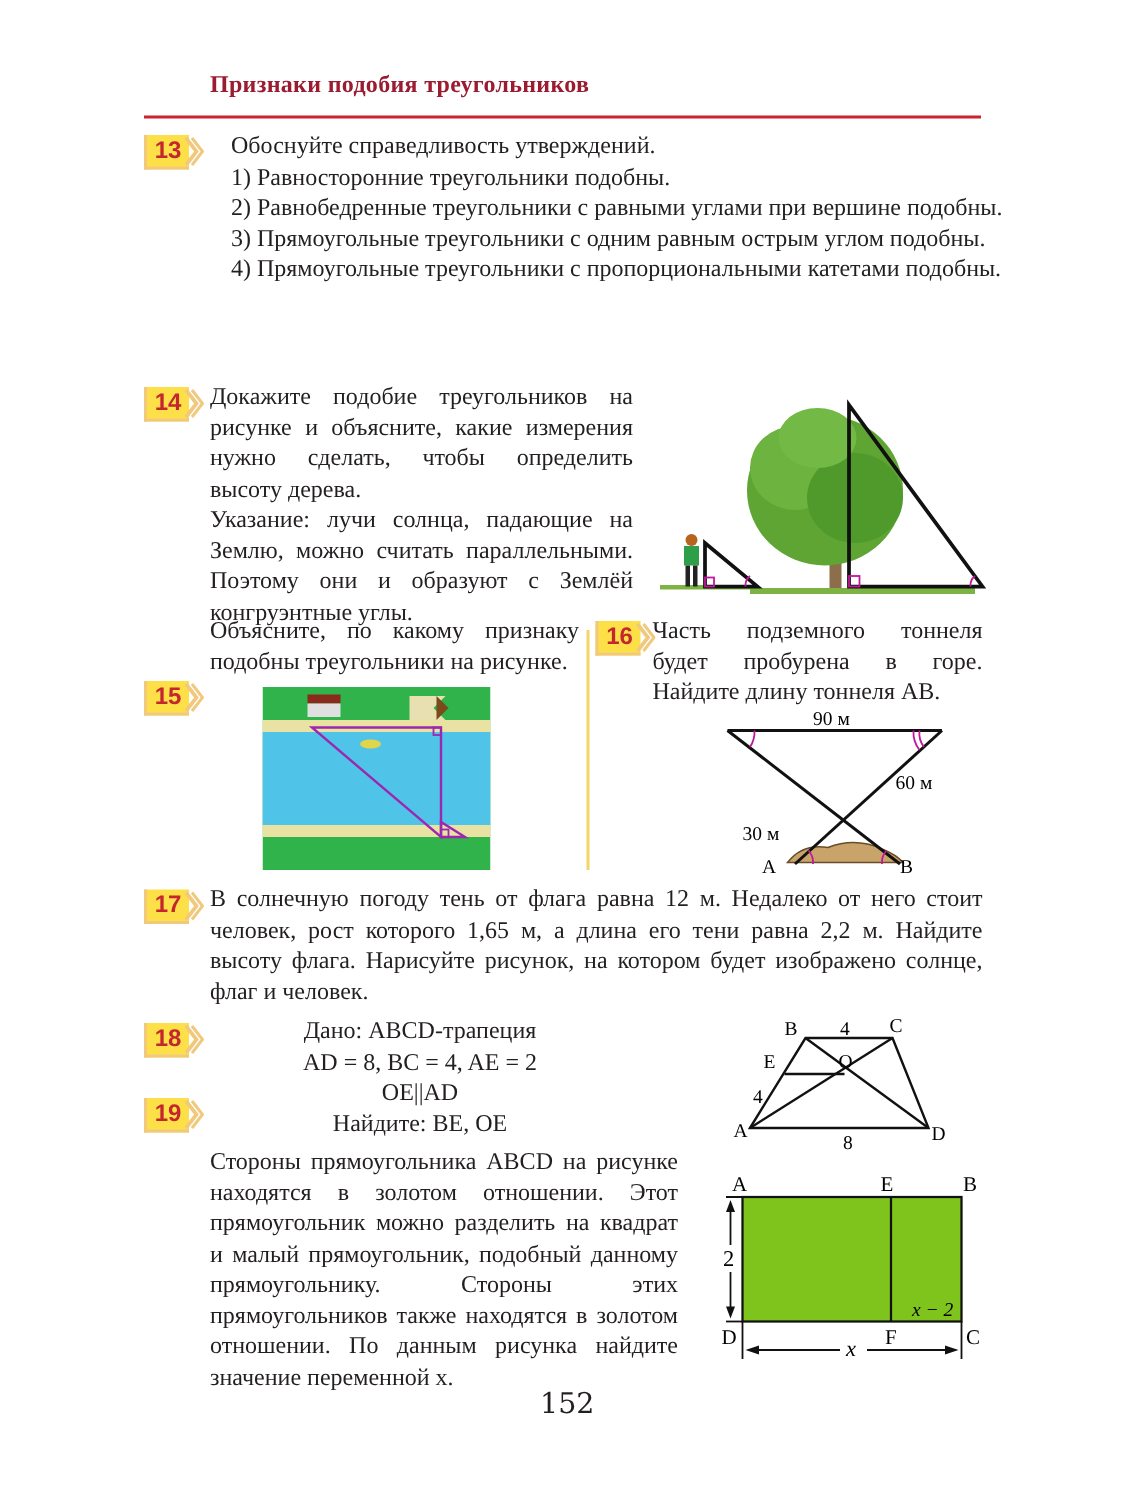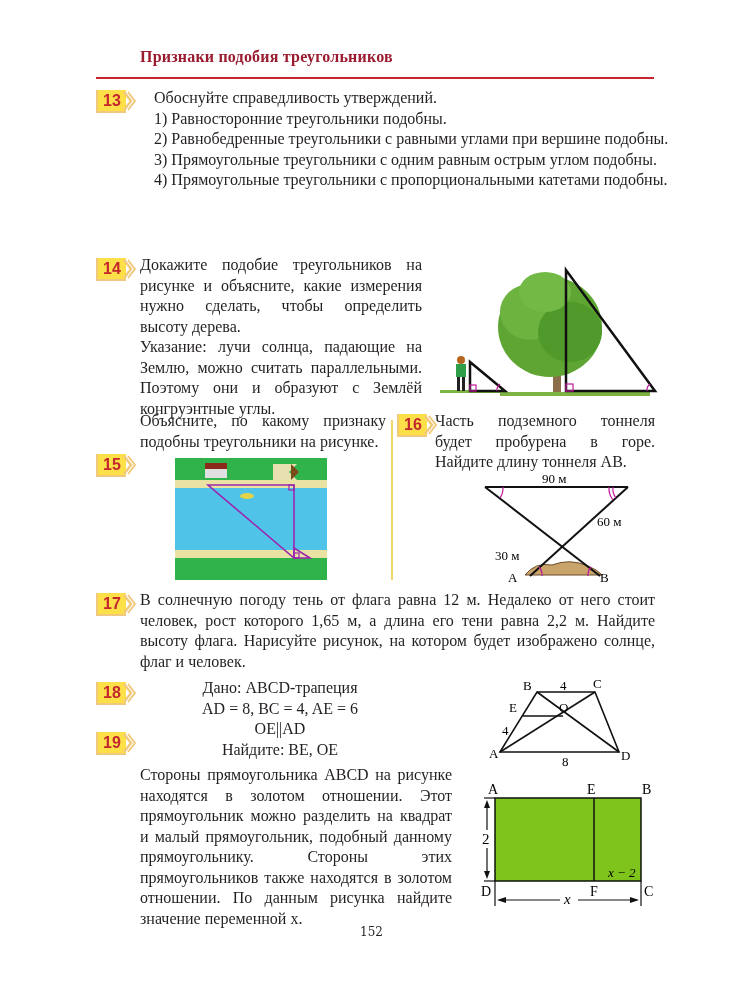--- a/index.html
+++ b/index.html
@@ -7,21 +7,21 @@
          font-family:"Liberation Serif", serif; color:#231f20; }
   .title { position:absolute; left:140px; top:48px; font-size:16px; font-weight:bold; color:#9b1b30; letter-spacing:0.2px; }
   .rule { position:absolute; left:96px; top:77px; width:558px; height:2px; background:#c9232e; }
   .badge { position:absolute; width:44px; height:22px; }
   .badge .num { position:absolute; left:0; top:0; width:28px; height:21px; font-family:"Liberation Sans", sans-serif; font-weight:bold; font-size:16px; color:#c4262e; text-align:center; line-height:21px; border-left:2px solid #f0c97e; border-bottom:2px solid #f0c97e; background:#fde047; }
   .badge svg { position:absolute; left:26px; top:0; }
   .text { position:absolute; font-size:16px; line-height:20.5px; text-align:justify; }
   .text p { margin:0; }
   .text b { font-weight:normal; }
   .vline { position:absolute; left:391px; top:420px; width:2px; height:160px; background:#f3d66a; }
-  .pageno { position:absolute; left:360px; top:925px; font-size:12px; font-family:"DejaVu Serif", serif; }
+  .pageno { position:absolute; left:360px; top:925px; font-size:19px; font-family:"DejaVu Serif", serif; }
   svg text { font-family:"Liberation Serif", serif; }
 </style>
 </head>
 <body>
 
 <div class="title">Признаки подобия треугольников</div>
 <div class="rule"></div>
 
 <div class="badge" style="left:96px;top:90px;">
   <div class="num">13</div>
@@ -142,21 +142,21 @@
 
 <div class="badge" style="left:96px;top:682px;">
   <div class="num">18</div>
   <svg width="14" height="22">
       <polyline points="2,2 9,11 2,20" fill="none" stroke="#f0c97e" stroke-width="2.5"></polyline>
       <polyline points="6,2 13,11 6,20" fill="none" stroke="#f0c97e" stroke-width="2"></polyline>
     </svg>
 </div>
 <div class="text" style="left:140px;top:678px;width:280px;text-align:center;">
   <p>Дано: ABCD-трапеция</p>
-  <p>AD = 8, BC = 4, AE = 6</p>
+  <p>AD = 8, BC = 4, AE = 2</p>
   <p>OE||AD</p>
   <p>Найдите:  BE, OE</p>
 </div>
 <svg style="position:absolute;left:480px;top:672px;" width="170" height="98">
   <polygon points="20,80 57,20 115,20 139,80" fill="none" stroke="#111" stroke-width="1.6"></polygon>
   <line x1="20" y1="80" x2="115" y2="20" stroke="#111" stroke-width="1.6"></line>
   <line x1="57" y1="20" x2="139" y2="80" stroke="#111" stroke-width="1.6"></line>
   <line x1="43" y1="44" x2="83" y2="44" stroke="#111" stroke-width="1.6"></line>
   <text x="43" y="18" font-size="13">B</text>
   <text x="113" y="16" font-size="13">C</text>

